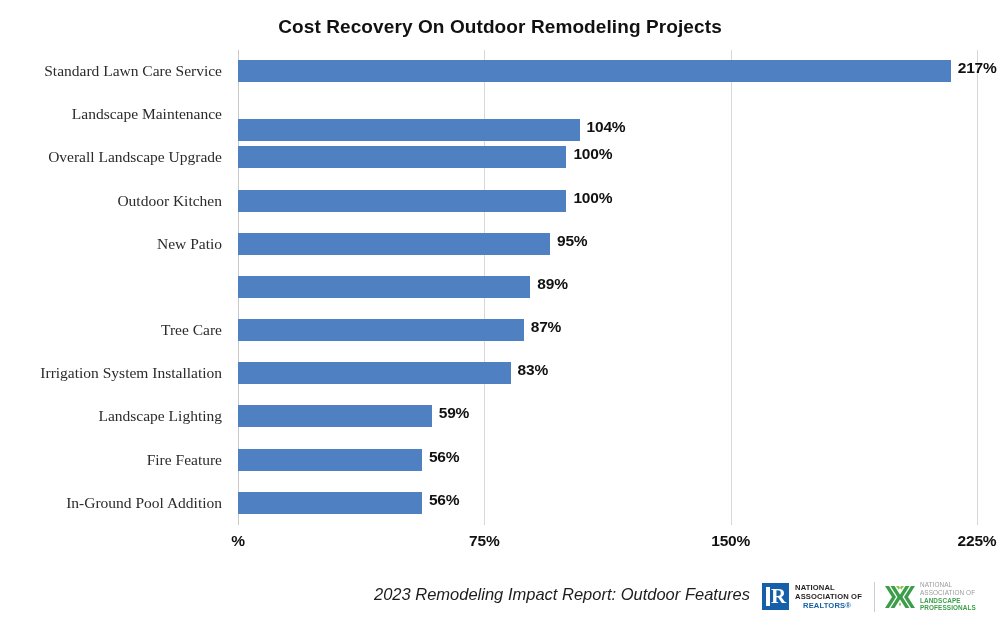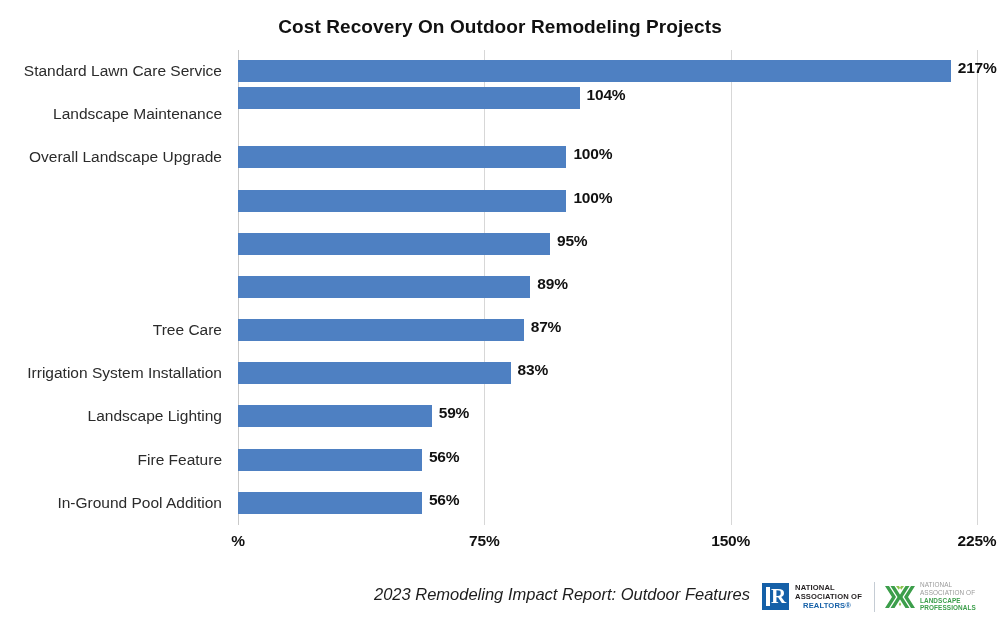--- a/index.html
+++ b/index.html
@@ -89,20 +89,21 @@
     width: 230px;
     height: 475px;
   }
   #cat-labels .cat-label {
     position: absolute;
     right: 8px;
     left: auto;
     width: auto;
     height: 42.7px;
     line-height: 42.7px;
+    font-family: Liberation Serif, serif;
   }
 
   
   #x-ticks {
     position: absolute;
     left: 0;
     top: 532px;
     width: 1000px;
     height: 24px;
   }
@@ -218,37 +219,39 @@
 </style>
 </head>
 <body>
 
 <div id="chart-title">Cost Recovery On Outdoor Remodeling Projects</div>
 
 <div id="cat-labels">
     <div class="cat-label" style="top: 0px;">Standard Lawn Care Service</div>
     <div class="cat-label" style="top: 43.1818px;">Landscape Maintenance</div>
     <div class="cat-label" style="top: 86.3636px;">Overall Landscape Upgrade</div>
+    <div class="cat-label" style="top: 129.545px;">Outdoor Kitchen</div>
+    <div class="cat-label" style="top: 172.727px;">New Patio</div>
     <div class="cat-label" style="top: 259.091px;">Tree Care</div>
     <div class="cat-label" style="top: 302.273px;">Irrigation System Installation</div>
     <div class="cat-label" style="top: 388.636px;">Fire Feature</div>
     <div class="cat-label" style="top: 345.455px;">Landscape Lighting</div>
     <div class="cat-label" style="top: 431.818px;">In-Ground Pool Addition</div>
   </div>
 
 <div id="plot-area">
     <div class="gridline axis-zero" style="left: 0px;"></div>
     <div class="gridline" style="left: 246.333px;"></div>
     <div class="gridline" style="left: 492.667px;"></div>
     <div class="gridline" style="left: 739px;"></div>
     <div class="bar-row" style="top: 0px;">
       <div class="bar" title="Standard Lawn Care Service 217%" style="width: 712.724px; background: rgb(78, 128, 194);"></div>
       <div class="bar-value" style="left: 719.724px;">217%</div>
     </div>
-    <div class="bar-row" style="top: 27px;">
+    <div class="bar-row" style="top: 59px;">
       <div class="bar" title="Landscape Maintenance 104%" style="width: 341.582px; background: rgb(78, 128, 194);"></div>
       <div class="bar-value" style="left: 348.582px;">104%</div>
     </div>
     <div class="bar-row" style="top: 86.3636px;">
       <div class="bar" title="Overall Landscape Upgrade 100%" style="width: 328.444px; background: rgb(78, 128, 194);"></div>
       <div class="bar-value" style="left: 335.444px;">100%</div>
     </div>
     <div class="bar-row" style="top: 129.545px;">
       <div class="bar" title="Outdoor Kitchen 100%" style="width: 328.444px; background: rgb(78, 128, 194);"></div>
       <div class="bar-value" style="left: 335.444px;">100%</div>

